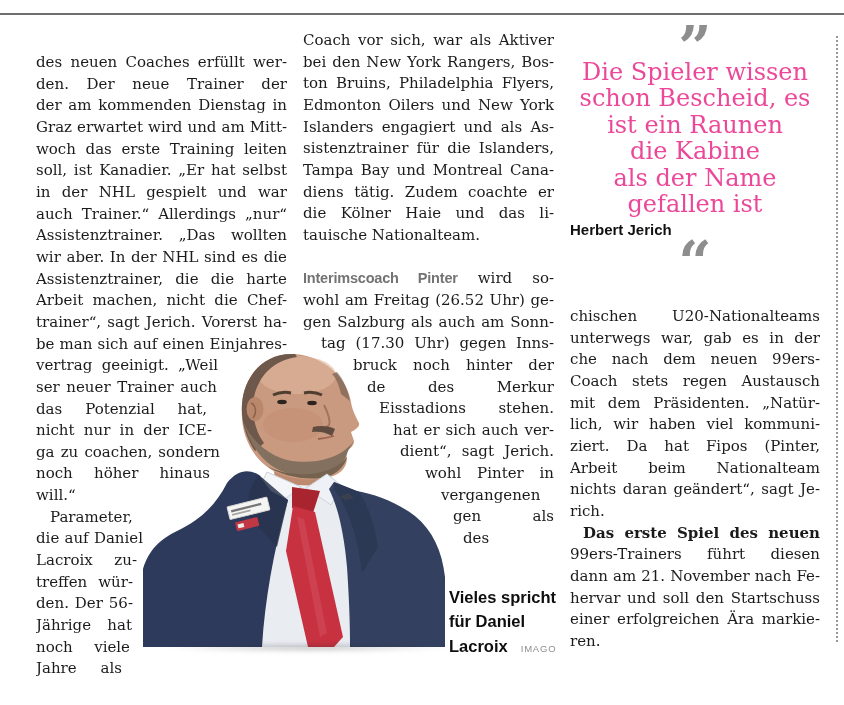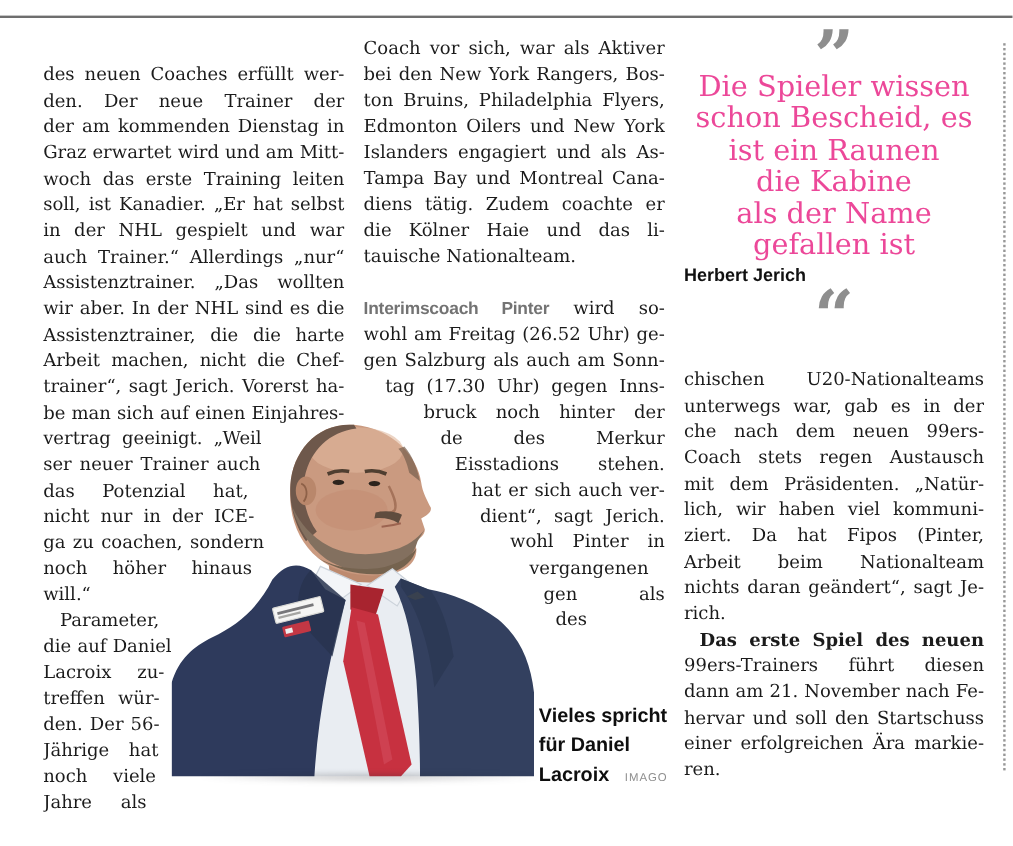--- a/index.html
+++ b/index.html
@@ -80,20 +80,21 @@
       <div class="tl j" style="padding-right: 155px;">Jährige hat</div>
       <div class="tl j" style="padding-right: 157px;">noch viele</div>
       <div class="tl j" style="padding-right: 165px;">Jahre als</div>
     </div>
   <div class="col col-2">
       <div class="tl j">Coach vor sich, war als Aktiver</div>
       <div class="tl j">bei den New York Rangers, Bos-</div>
       <div class="tl j">ton Bruins, Philadelphia Flyers,</div>
       <div class="tl j">Edmonton Oilers und New York</div>
       <div class="tl j">Islanders engagiert und als As-</div>
+      <div class="tl j">sistenztrainer für die Islanders,</div>
       <div class="tl j">Tampa Bay und Montreal Cana-</div>
       <div class="tl j">diens tätig. Zudem coachte er</div>
       <div class="tl j">die Kölner Haie und das li-</div>
       <div class="tl">tauische Nationalteam.</div>
       <div class="tl"></div>
       <div class="tl j"><span class="lead">Interimscoach Pinter</span> wird so-</div>
       <div class="tl j">wohl am Freitag (26.52 Uhr) ge-</div>
       <div class="tl j">gen Salzburg als auch am Sonn-</div>
       <div class="tl j" style="padding-left: 18px;">tag (17.30 Uhr) gegen Inns-</div>
       <div class="tl j" style="padding-left: 50px;">bruck noch hinter der Ban-</div>

